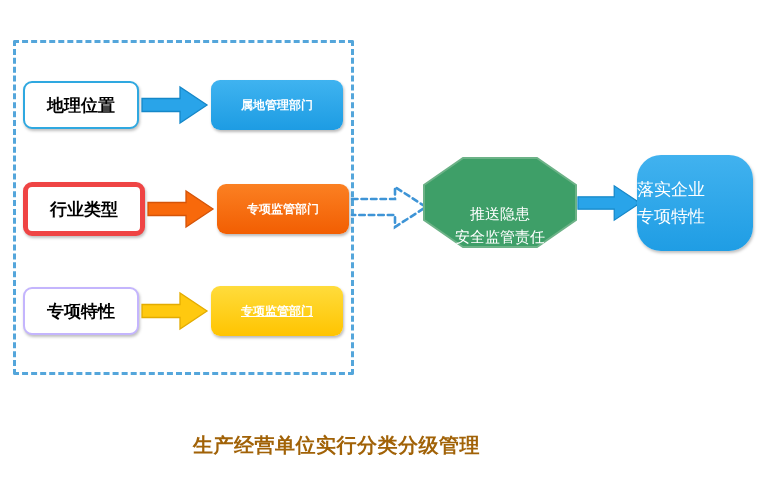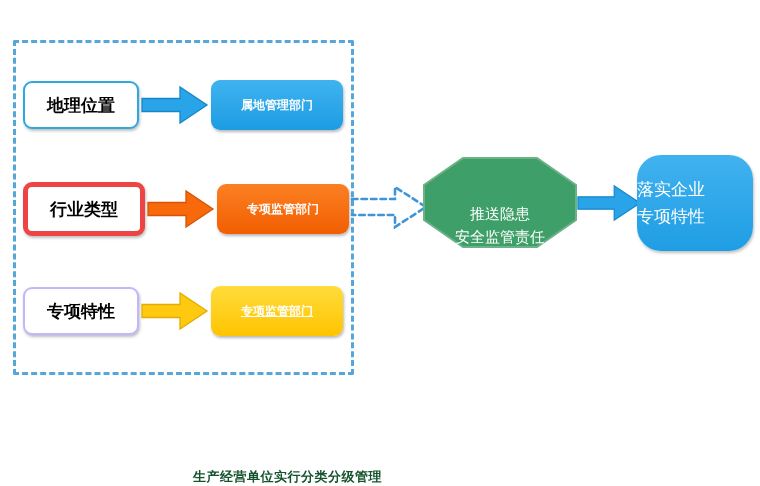--- a/index.html
+++ b/index.html
@@ -51,22 +51,22 @@
   .arrow2 { position:absolute; left:577px; top:182px; }
   .result-box {
     position:absolute; left:637px; top:155px; width:116px; height:96px;
     border-radius:24px; background:linear-gradient(180deg,#41b2ef 0%,#1f9de4 100%);
     box-shadow:1px 2px 3px rgba(0,0,0,0.25);
     display:flex; flex-direction:column; align-items:flex-start; justify-content:center;
     color:#ffffff; font-family:"DejaVu Serif","Liberation Serif",serif;
     font-size:17px; line-height:1.6; text-align:center;
   }
   .caption {
-    position:absolute; left:193px; top:468px;
-    font-size:13px; font-weight:bold; color:#14532d; letter-spacing:0.5px;
+    position:absolute; left:193px; top:432px;
+    font-size:20px; font-weight:bold; color:#a16207; letter-spacing:0.5px;
     white-space:nowrap;
   }
 </style>
 </head>
 <body>
 
 <div id="canvas">
 
   <div class="dashed-frame"></div>
 

